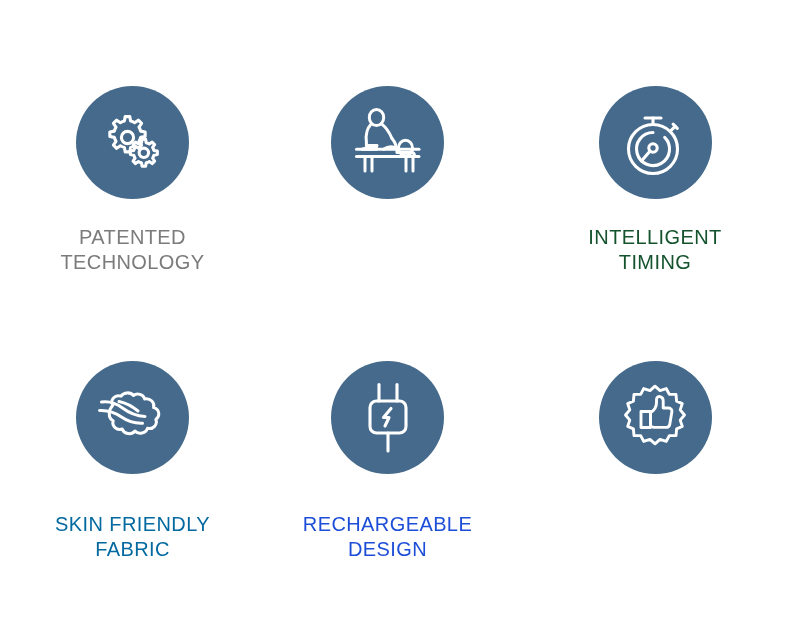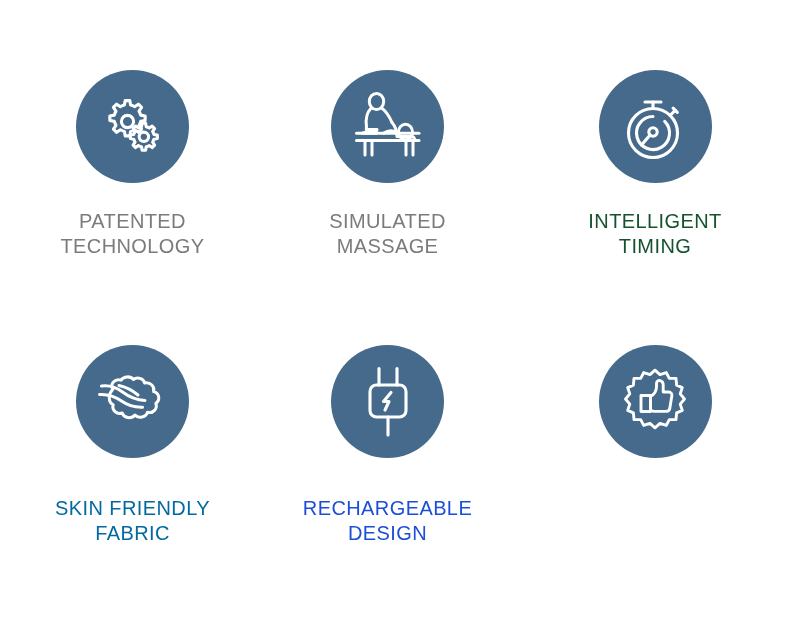--- a/index.html
+++ b/index.html
@@ -14,21 +14,21 @@
     font-family: "Liberation Sans", sans-serif;
     overflow: hidden;
   }
   .features-grid {
     width: 800px;
     height: 622px;
     display: grid;
     grid-template-columns: 265px 245px 290px;
     grid-template-rows: 300px 300px;
     align-content: start;
-    padding-top: 10px;
+    padding-top: 26px;
     box-sizing: border-box;
   }
   .feature-cell {
     display: flex;
     flex-direction: column;
     align-items: center;
   }
   
   .row1 .icon-circle { margin-top: 60px; }
   .row2 .icon-circle { margin-top: 35px; }
@@ -110,22 +110,20 @@
           <path d="M11.0 41.2 L25.5 41.2 L25.5 37.4 Z"></path>
           <path d="M18.0 41.2 L18.0 37.4"></path>
 
           <path d="M14.0 48.5 L14.0 63.0"></path>
           <path d="M21.0 48.5 L21.0 63.0"></path>
           <path d="M55.0 48.5 L55.0 63.0"></path>
           <path d="M62.0 48.5 L62.0 63.0"></path>
         </svg>
       </span>
     </div>
-    <div class="feature-label" style="color: rgb(123, 123, 123);">SIMULATED
-MASSAGE</div>
   </div>
 
   <div class="feature-cell col3 row1">
     <div class="icon-circle" style="background: rgb(69, 106, 139);">
       <span>
         <svg width="66" height="70" viewBox="0 0 66 70" fill="none" stroke="#ffffff" stroke-width="3.1" stroke-linejoin="round" stroke-linecap="round">
 
           <circle cx="31" cy="41" r="24.5"></circle>
 
           <path d="M31 24.5 a16.5 16.5 0 1 0 11.7 4.85"></path>

